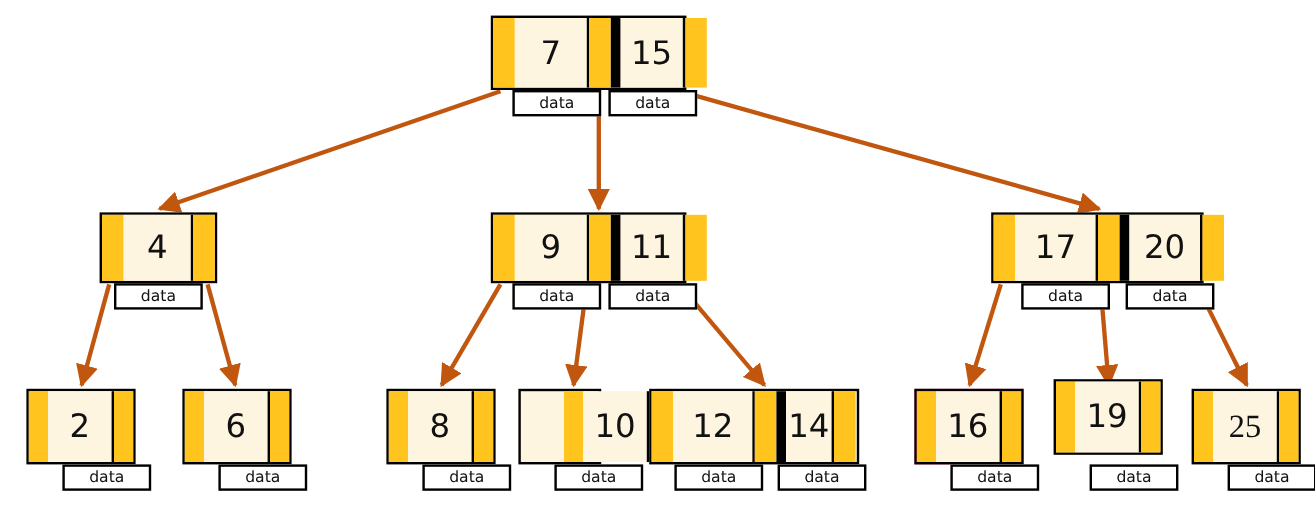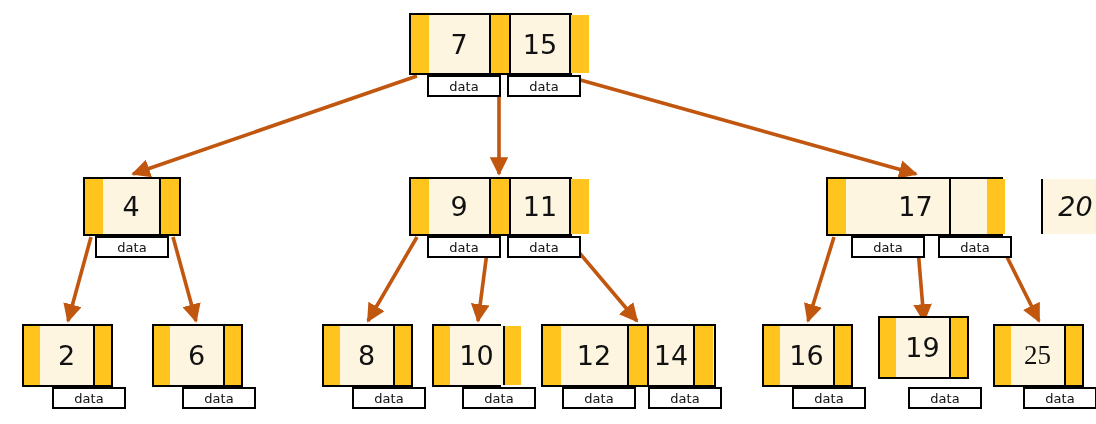--- a/index.html
+++ b/index.html
@@ -24,21 +24,21 @@
   .ptr{
     background:#ffc41e;
     box-sizing:border-box;
     flex:0 0 auto;
   }
   .cell{
     box-sizing:border-box;
     background:#fdf5e0;
     display:flex;align-items:center;justify-content:center;
     flex:0 0 auto;
-    border-left:2px solid #f97316;
+    border-left:8px solid #f97316;
     border-right:2px solid #000000;
     font-size:27px;color:#111111;line-height:1;
   }
   
   .node > .ptr:first-child + .cell{border-left:none;}
   .node > .cell:last-child{border-right:none;}
 
   .databox{
     position:absolute;
     box-sizing:border-box;
@@ -89,25 +89,25 @@
       <div class="databox" style="left: 95px; top: 236px; width: 74px; height: 22px; background: rgb(255, 255, 255); border-color: rgb(0, 0, 0);">data</div>
       <div class="node" style="left: 409px; top: 177px; width: 163px; height: 59px; border-color: rgb(0, 0, 0); background: rgb(253, 245, 224);">
         <div class="ptr" style="width: 18px; background: rgb(255, 196, 30);"></div>
         <div class="cell" style="width: 62px; background: rgb(253, 245, 224); border-color: rgb(0, 0, 0);">9</div>
         <div class="ptr" style="width: 18px; background: rgb(255, 196, 30);"></div>
         <div class="cell" style="width: 62px; background: rgb(253, 245, 224); border-color: rgb(0, 0, 0);">11</div>
         <div class="ptr" style="width: 18px; background: rgb(255, 196, 30);"></div>
       </div>
       <div class="databox" style="left: 427px; top: 236px; width: 74px; height: 22px; background: rgb(255, 255, 255); border-color: rgb(0, 0, 0);">data</div>
       <div class="databox" style="left: 507px; top: 236px; width: 74px; height: 22px; background: rgb(255, 255, 255); border-color: rgb(0, 0, 0);">data</div>
-      <div class="node" style="left: 826px; top: 177px; width: 177px; height: 59px; border-color: rgb(0, 0, 0); background: rgb(253, 245, 224); gap: 36px;">
+      <div class="node" style="left: 826px; top: 177px; width: 177px; height: 59px; border-color: rgb(0, 0, 0); background: rgb(253, 245, 224);">
         <div class="ptr" style="width: 18px; background: rgb(255, 196, 30);"></div>
         <div class="cell" style="width: 69px; background: rgb(253, 245, 224); border-color: rgb(0, 0, 0);">17</div>
         <div class="ptr" style="width: 18px; background: rgb(255, 196, 30);"></div>
-        <div class="cell" style="width: 69px; background: rgb(253, 245, 224); border-color: rgb(0, 0, 0); font-style: italic;">20</div>
+        <div class="cell" style="width: 69px; background: rgb(253, 245, 224); border-color: rgb(0, 0, 0);">20</div>
         <div class="ptr" style="width: 18px; background: rgb(255, 196, 30);"></div>
       </div>
       <div class="databox" style="left: 851px; top: 236px; width: 74px; height: 22px; background: rgb(255, 255, 255); border-color: rgb(0, 0, 0);">data</div>
       <div class="databox" style="left: 938px; top: 236px; width: 74px; height: 22px; background: rgb(255, 255, 255); border-color: rgb(0, 0, 0);">data</div>
       <div class="node" style="left: 22px; top: 324px; width: 91px; height: 63px; border-color: rgb(0, 0, 0); background: rgb(253, 245, 224);">
         <div class="ptr" style="width: 16px; background: rgb(255, 196, 30);"></div>
         <div class="cell" style="width: 55px; background: rgb(253, 245, 224); border-color: rgb(0, 0, 0);">2</div>
         <div class="ptr" style="width: 16px; background: rgb(255, 196, 30);"></div>
       </div>
       <div class="databox" style="left: 52px; top: 387px; width: 74px; height: 22px; background: rgb(255, 255, 255); border-color: rgb(0, 0, 0);">data</div>
@@ -116,21 +116,21 @@
         <div class="cell" style="width: 55px; background: rgb(253, 245, 224); border-color: rgb(0, 0, 0);">6</div>
         <div class="ptr" style="width: 16px; background: rgb(255, 196, 30);"></div>
       </div>
       <div class="databox" style="left: 182px; top: 387px; width: 74px; height: 22px; background: rgb(255, 255, 255); border-color: rgb(0, 0, 0);">data</div>
       <div class="node" style="left: 322px; top: 324px; width: 91px; height: 63px; border-color: rgb(0, 0, 0); background: rgb(253, 245, 224);">
         <div class="ptr" style="width: 16px; background: rgb(255, 196, 30);"></div>
         <div class="cell" style="width: 55px; background: rgb(253, 245, 224); border-color: rgb(0, 0, 0);">8</div>
         <div class="ptr" style="width: 16px; background: rgb(255, 196, 30);"></div>
       </div>
       <div class="databox" style="left: 352px; top: 387px; width: 74px; height: 22px; background: rgb(255, 255, 255); border-color: rgb(0, 0, 0);">data</div>
-      <div class="node" style="left: 432px; top: 324px; width: 69px; height: 63px; border-color: rgb(0, 0, 0); background: rgb(253, 245, 224);">
+      <div class="node" style="left: 432px; top: 324px; width: 69px; height: 63px; border-color: rgb(0, 0, 0); background: rgb(253, 245, 224); padding-left: 36px;">
         <div class="ptr" style="width: 16px; background: rgb(255, 196, 30);"></div>
         <div class="cell" style="width: 55px; background: rgb(253, 245, 224); border-color: rgb(0, 0, 0);">10</div>
         <div class="ptr" style="width: 16px; background: rgb(255, 196, 30);"></div>
       </div>
       <div class="databox" style="left: 462px; top: 387px; width: 74px; height: 22px; background: rgb(255, 255, 255); border-color: rgb(0, 0, 0);">data</div>
       <div class="node" style="left: 541px; top: 324px; width: 175px; height: 63px; border-color: rgb(0, 0, 0); background: rgb(253, 245, 224);">
         <div class="ptr" style="width: 18px; background: rgb(255, 196, 30);"></div>
         <div class="cell" style="width: 68px; background: rgb(253, 245, 224); border-color: rgb(0, 0, 0);">12</div>
         <div class="ptr" style="width: 18px; background: rgb(255, 196, 30);"></div>
         <div class="cell" style="width: 48px; background: rgb(253, 245, 224); border-color: rgb(0, 0, 0);">14</div>

